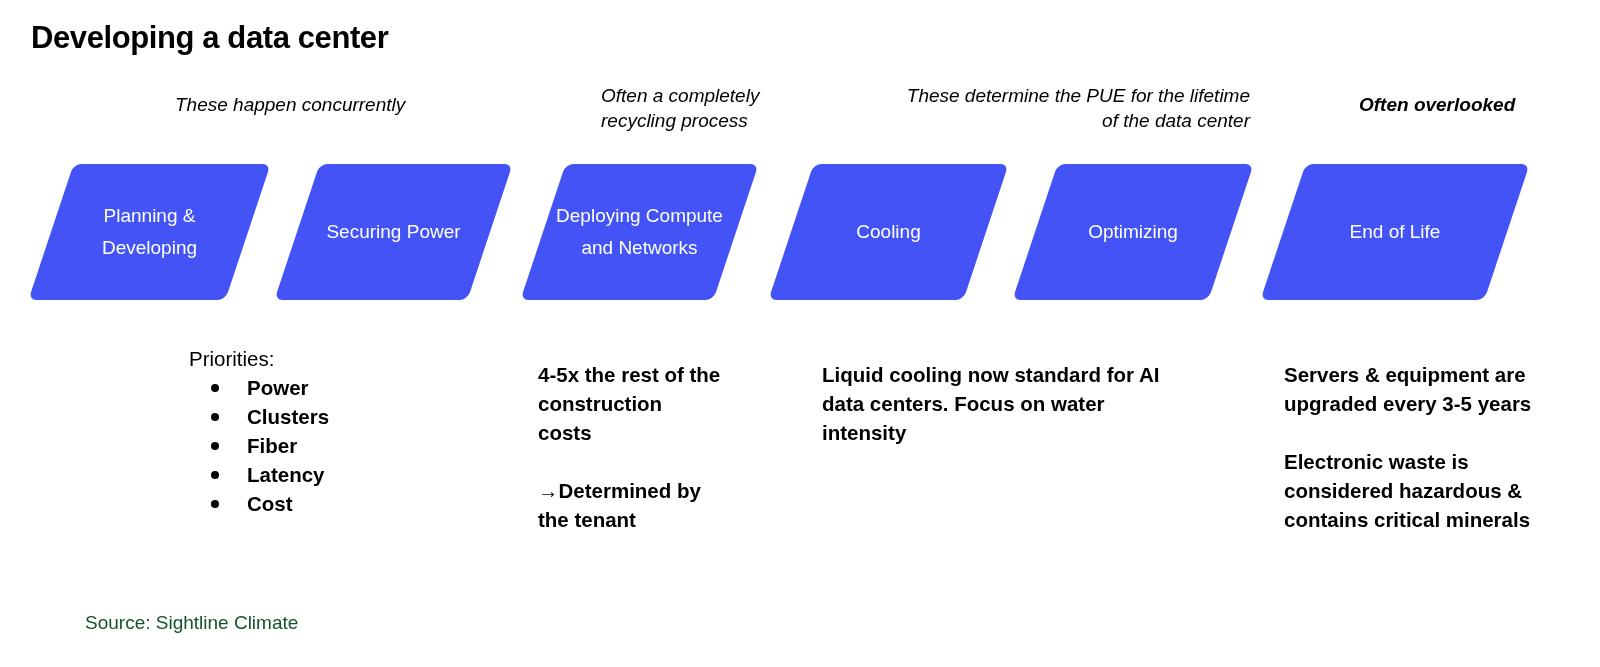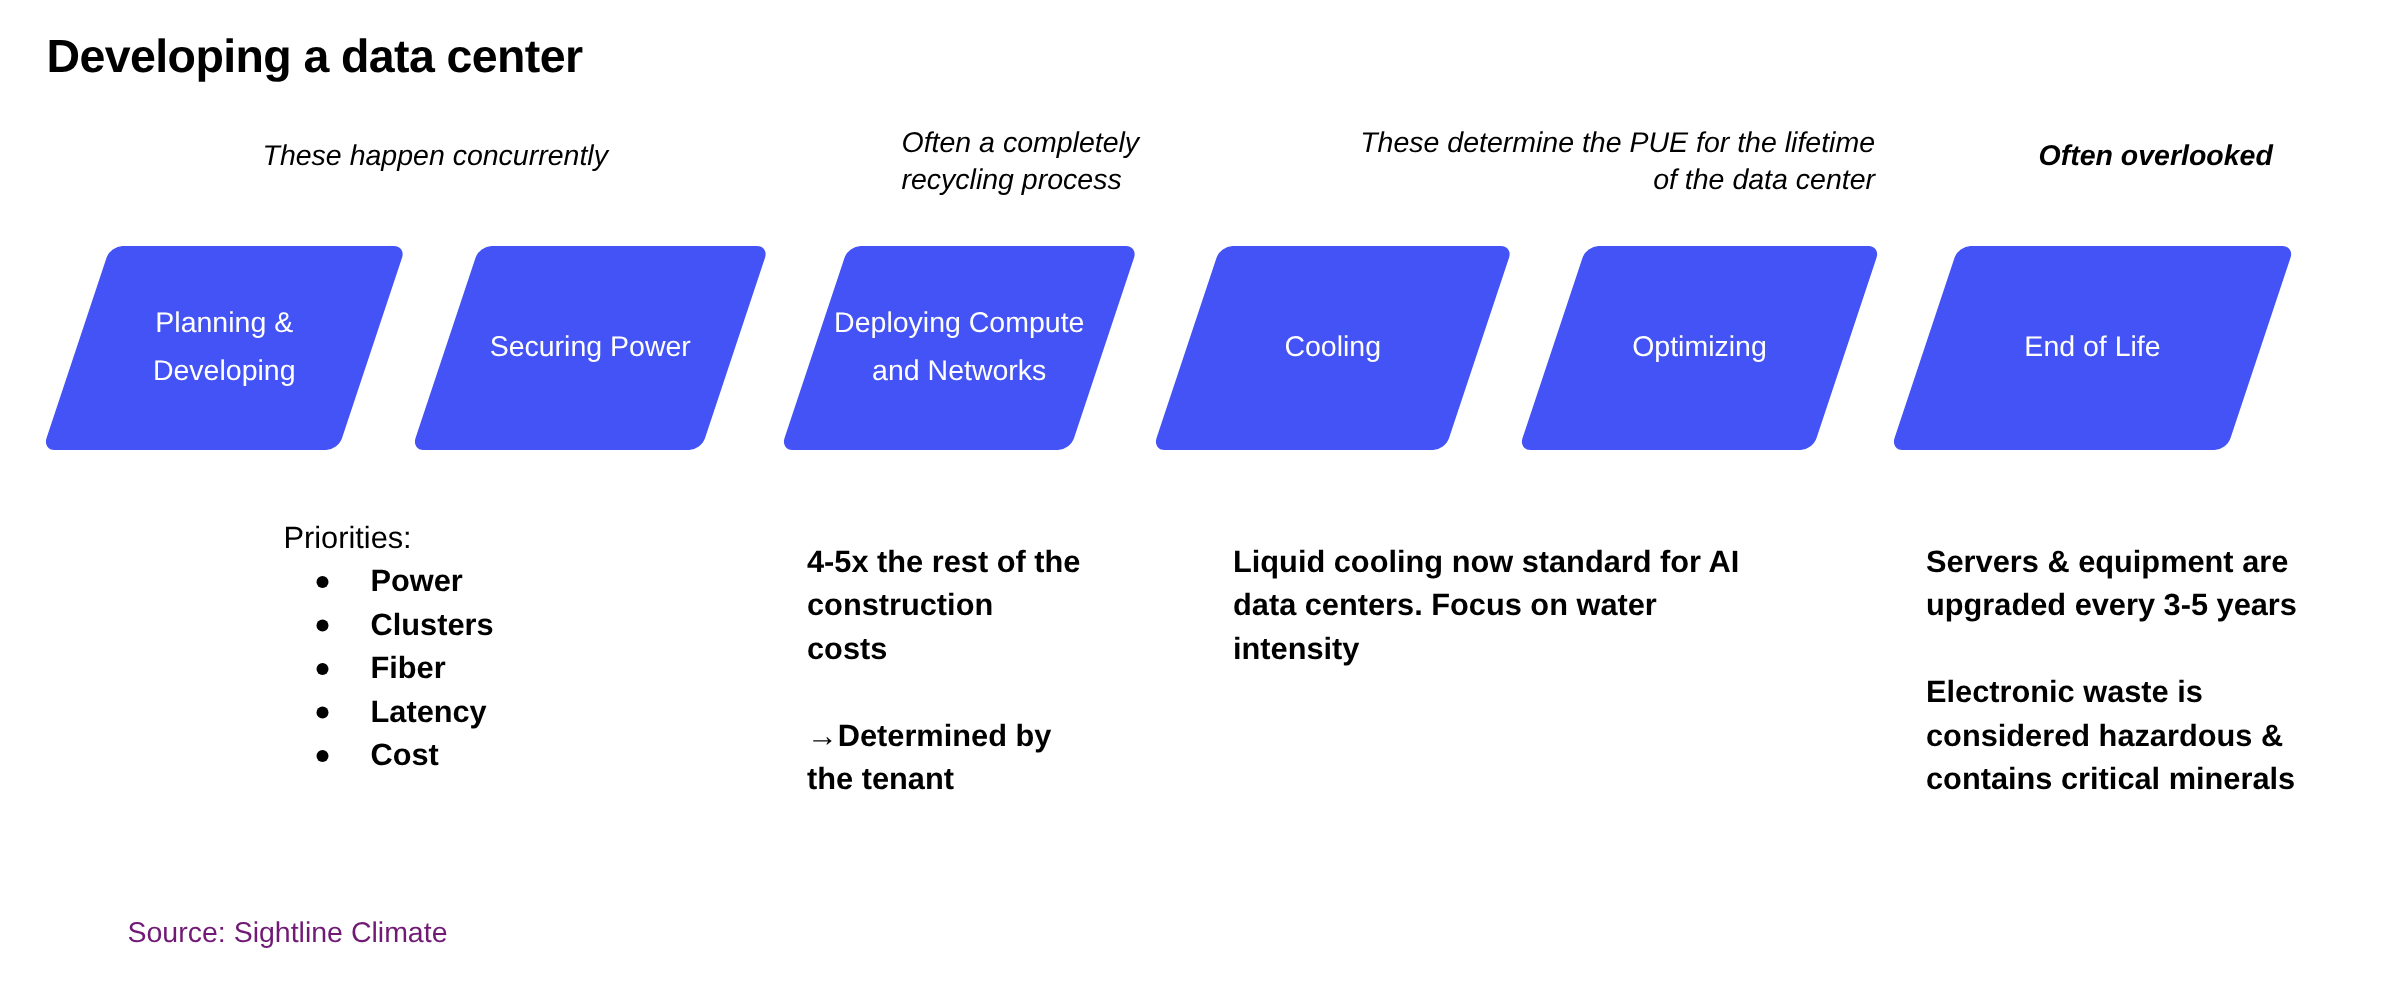--- a/index.html
+++ b/index.html
@@ -139,21 +139,21 @@
     margin-top: 29px;
   }
 
   
   .source {
     position: absolute;
     left: 85px;
     top: 612px;
     font-size: 19px;
     font-weight: normal;
-    color: #701a75;
+    color: #14532d;
   }
 </style>
 </head>
 <body>
 
 <div class="page-title">Developing a data center</div>
 
 <div class="annotations">
   <div class="annotation ann-0">These happen concurrently</div>
   <div class="annotation ann-1">Often a completely recycling process</div>

